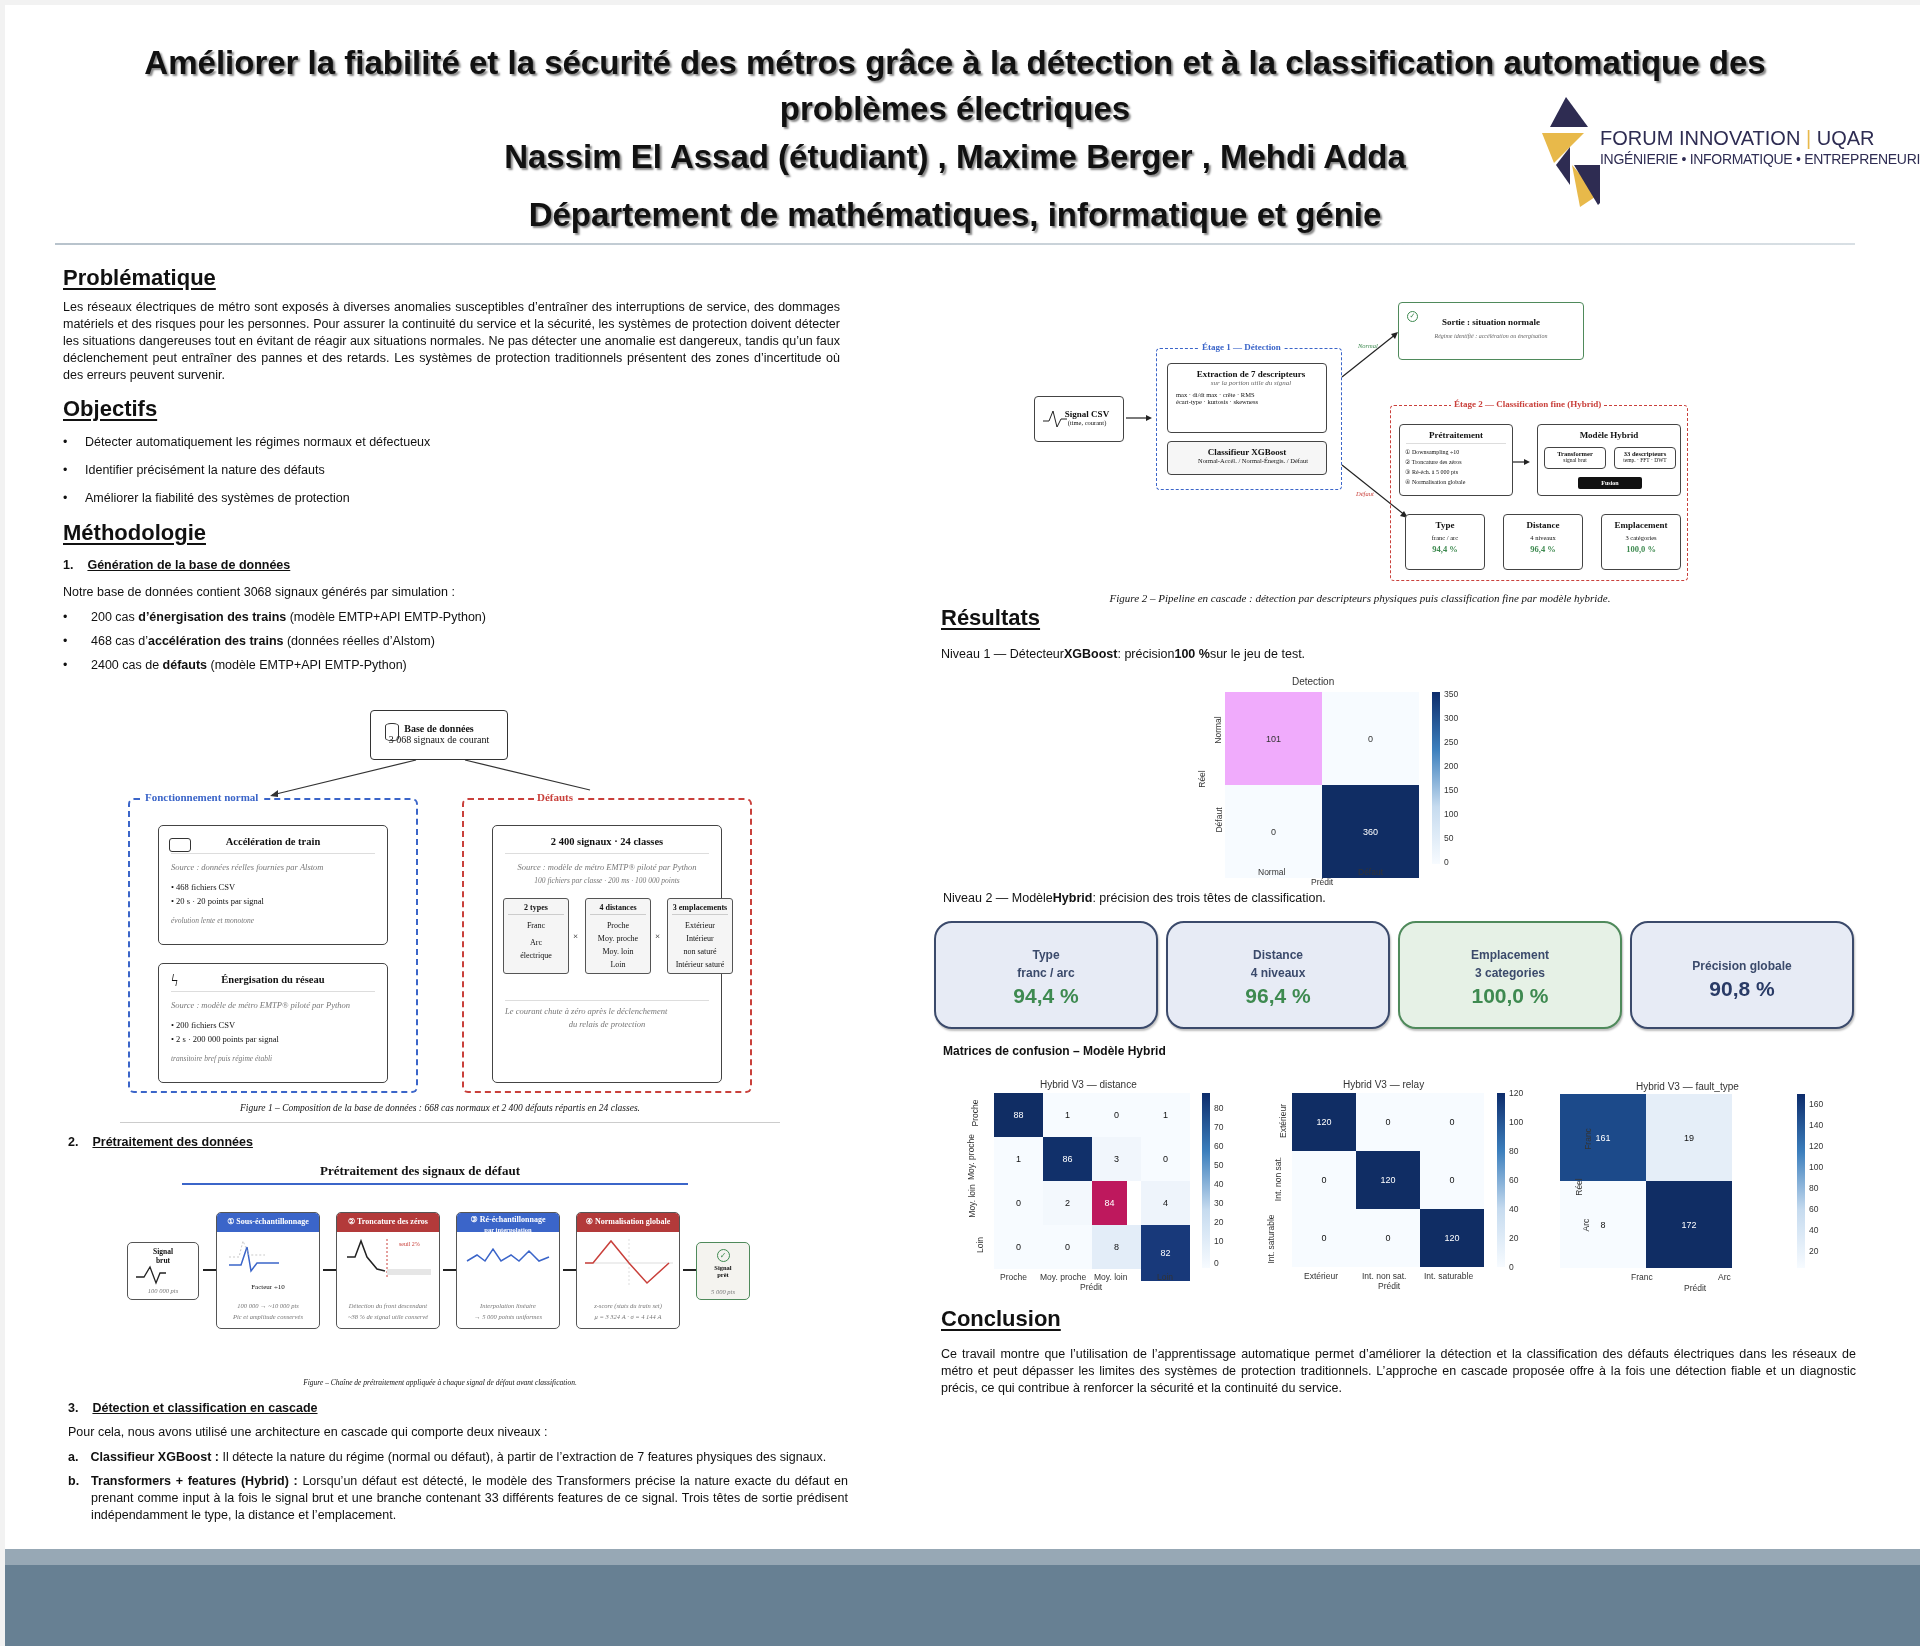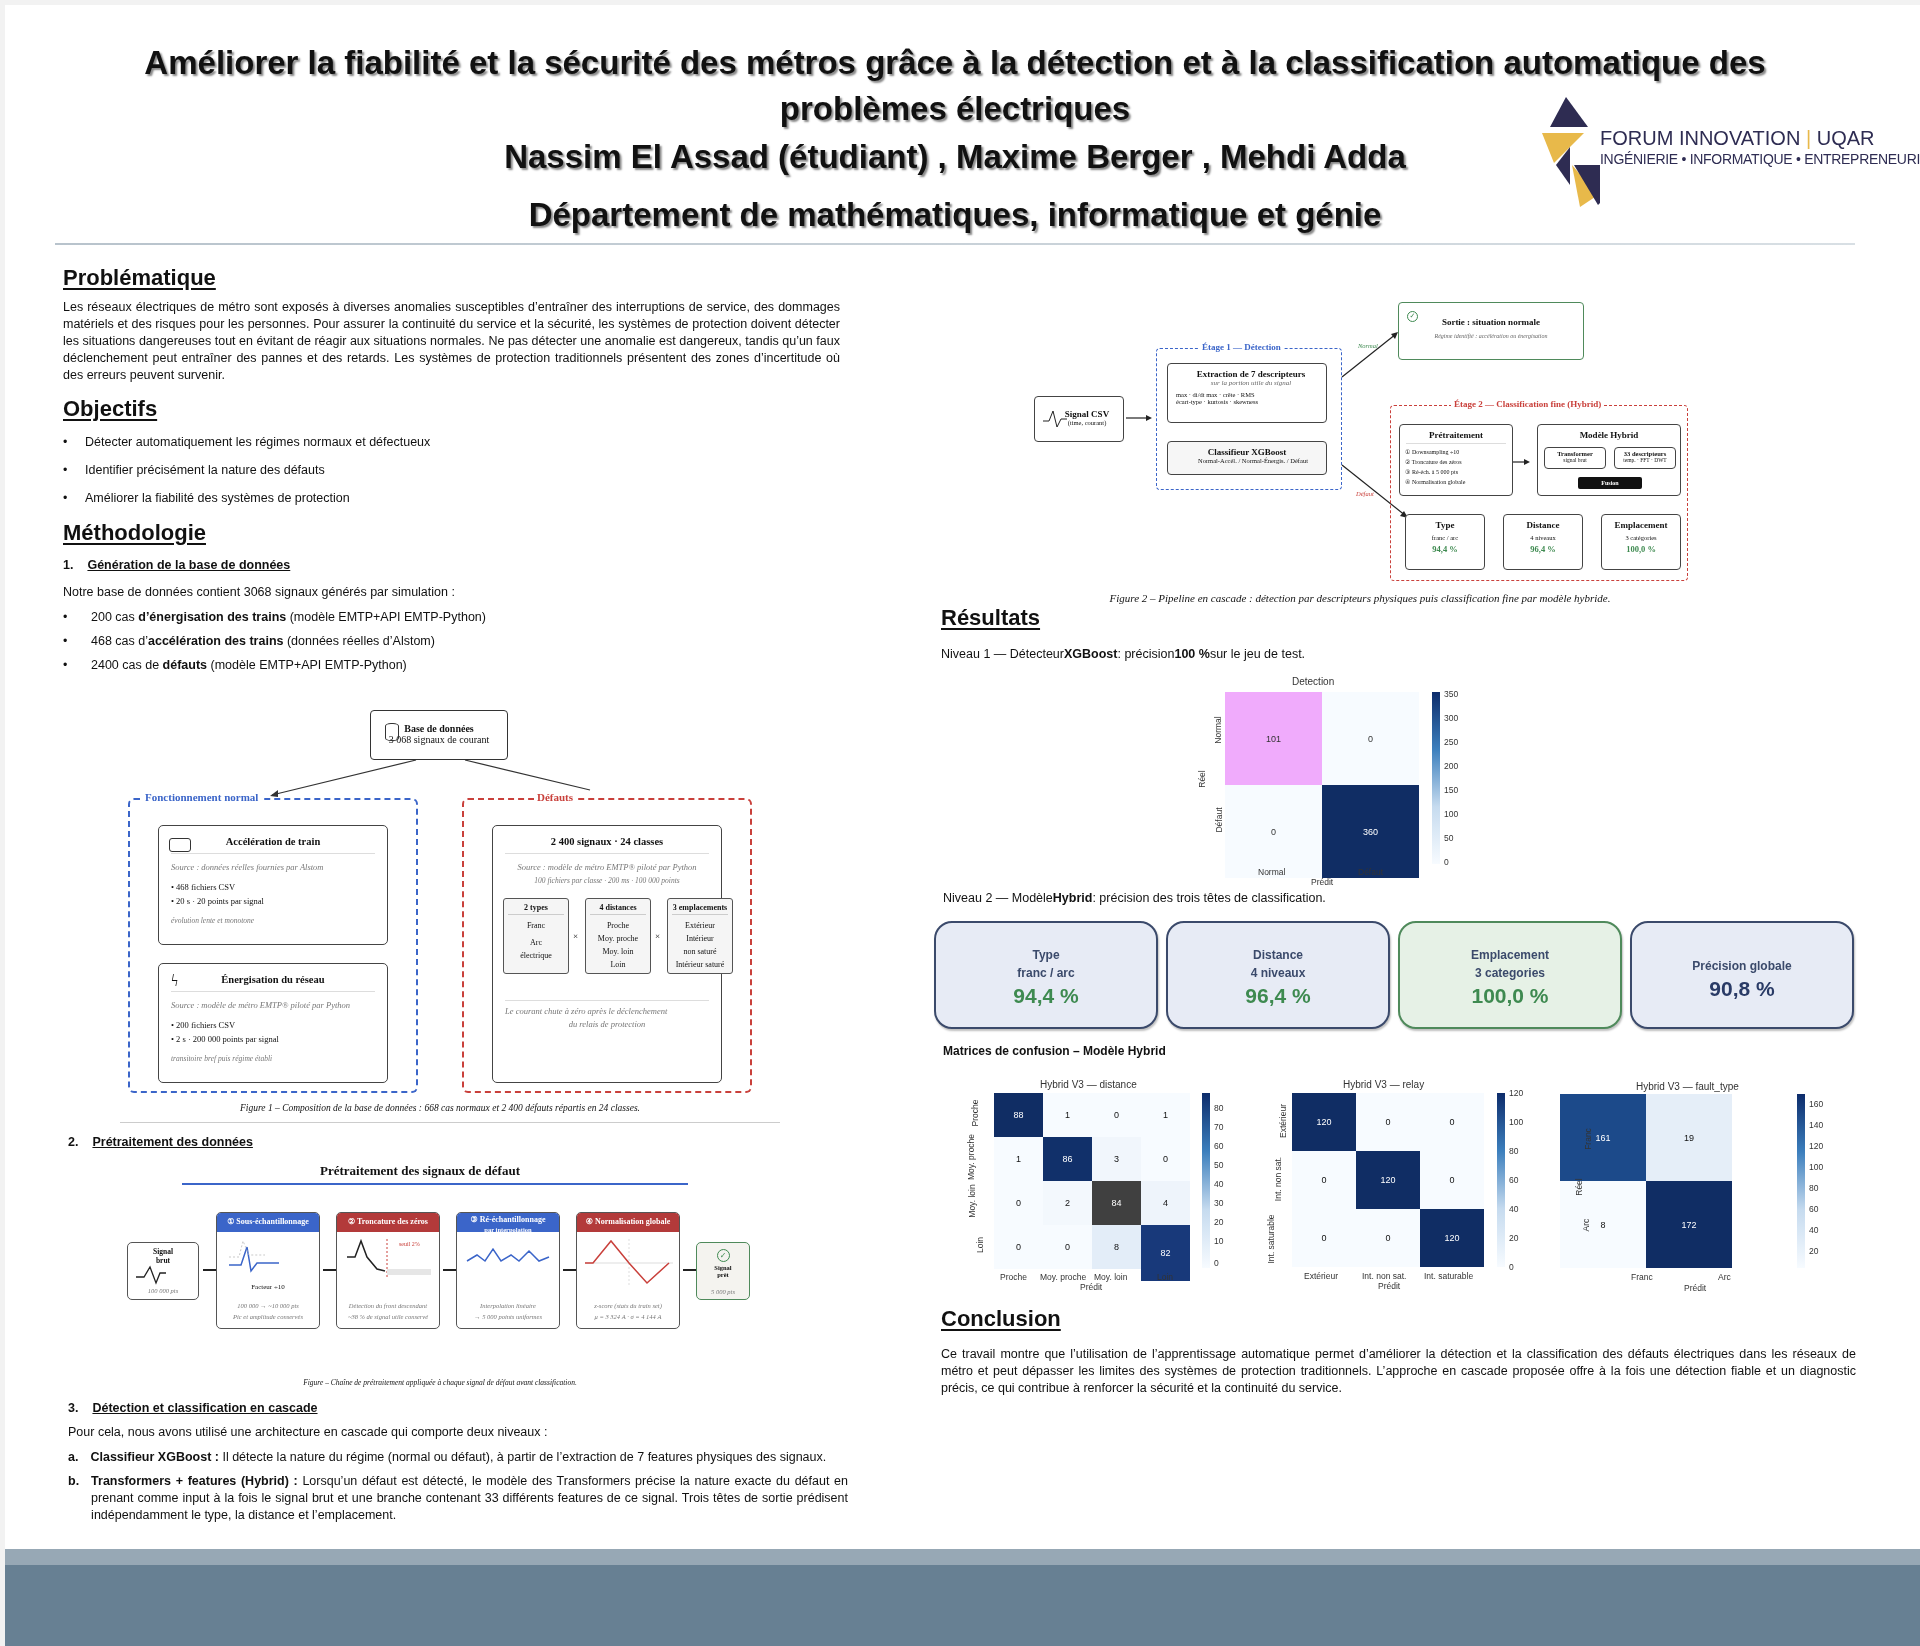--- a/index.html
+++ b/index.html
@@ -312,21 +312,21 @@
   </svg>
   <div class="f2-box" style="left:14px;top:106px;width:90px;height:46px">
     <svg width="30" height="20" style="position:absolute;left:6px;top:12px">
         <polyline points="2,12 8,12 12,2 16,18 20,10 26,10" fill="none" stroke="#222" stroke-width="1"></polyline>
       </svg>
     <div class="f2-title" style="padding-left:16px;padding-top:12px">Signal CSV</div>
     <div style="font-size:6.5px;padding-left:16px">(time, courant)</div>
   </div>
   <div style="position:absolute;left:136px;top:58px;width:186px;height:142px;border:1.6px dashed #3b65c9;border-radius:4px">
     <div style="position:absolute;left:42px;top:-7px;background:#fff;color:#3b65c9;font-weight:bold;font-size:9px;padding:0 3px">Étage 1 — Détection</div>
-    <div class="f2-box" style="left:10px;top:14px;width:160px;height:60px;text-align:left;padding-left:8px">
+    <div class="f2-box" style="left:10px;top:14px;width:160px;height:70px;text-align:left;padding-left:8px">
       <div class="f2-title" style="text-align:center">Extraction de 7 descripteurs</div>
       <div class="f2-sub" style="text-align:center">sur la portion utile du signal</div>
       <div style="font-size:6.5px;margin-top:4px">max · di/dt max · crête · RMS</div>
       <div style="font-size:6.5px">écart-type · kurtosis · skewness</div>
     </div>
     <div class="f2-box" style="left:10px;top:92px;width:160px;height:34px;background:#f6f6f6">
       <div class="f2-title">Classifieur XGBoost</div>
       <div style="font-size:6.5px;padding-left:12px">Normal-Accél. / Normal-Énergis. / Défaut</div>
     </div>
   </div>
@@ -443,21 +443,21 @@
   <div class="heat-cell" style="left:994px;top:1093px;width:49px;height:44px;background:#102d64;color:#fff">88</div>
   <div class="heat-cell" style="left:1043px;top:1093px;width:49px;height:44px;background:#f7fbff">1</div>
   <div class="heat-cell" style="left:1092px;top:1093px;width:49px;height:44px;background:#f7fbff">0</div>
   <div class="heat-cell" style="left:1141px;top:1093px;width:49px;height:44px;background:#f7fbff">1</div>
   <div class="heat-cell" style="left:994px;top:1137px;width:49px;height:44px;background:#f7fbff">1</div>
   <div class="heat-cell" style="left:1043px;top:1137px;width:49px;height:44px;background:#11306a;color:#fff">86</div>
   <div class="heat-cell" style="left:1092px;top:1137px;width:49px;height:44px;background:#f1f6fc">3</div>
   <div class="heat-cell" style="left:1141px;top:1137px;width:49px;height:44px;background:#f7fbff">0</div>
   <div class="heat-cell" style="left:994px;top:1181px;width:49px;height:44px;background:#f7fbff">0</div>
   <div class="heat-cell" style="left:1043px;top:1181px;width:49px;height:44px;background:#f3f8fd">2</div>
-  <div class="heat-cell" style="left:1092px;top:1181px;width:49px;height:44px;background:#404040;color:#fff">84</div>
+  <div class="heat-cell" style="left:1092px;top:1181px;width:35px;height:44px;background:#be185d;color:#fff">84</div>
   <div class="heat-cell" style="left:1141px;top:1181px;width:49px;height:44px;background:#eef4fb">4</div>
   <div class="heat-cell" style="left:994px;top:1225px;width:49px;height:44px;background:#f7fbff">0</div>
   <div class="heat-cell" style="left:1043px;top:1225px;width:49px;height:44px;background:#f7fbff">0</div>
   <div class="heat-cell" style="left:1092px;top:1225px;width:49px;height:44px;background:#e3edf8">8</div>
   <div class="heat-cell" style="left:1141px;top:1225px;width:49px;height:56px;background:#18397a;color:#fff">82</div>
   <div class="tick" style="left:1000px;top:1272px">Proche</div>
   <div class="tick" style="left:1040px;top:1272px">Moy. proche</div>
   <div class="tick" style="left:1094px;top:1272px">Moy. loin</div>
   <div class="tick" style="left:1157px;top:1272px">Loin</div>
   <div class="tick" style="left:1080px;top:1282px">Prédit</div>

